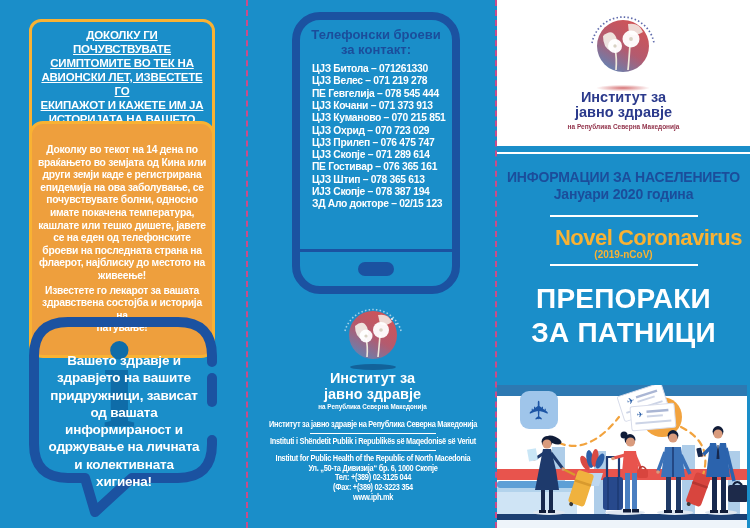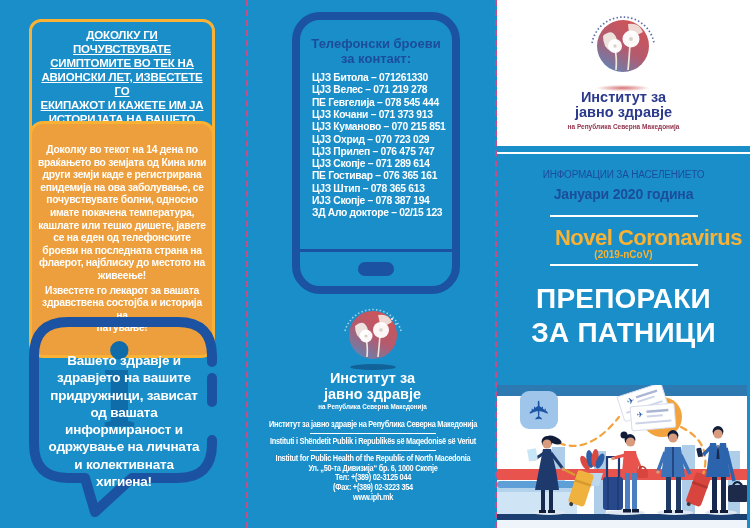--- a/index.html
+++ b/index.html
@@ -20,21 +20,21 @@
   .bubble-wrap{position:absolute;left:28px;top:316px;width:192px;height:202px;}
   .bubble-svg{position:absolute;left:0;top:0;}
   .bubble-watermark{position:absolute;left:74px;top:8px;font-size:122px;line-height:1;
         font-weight:bold;color:#0f6ca8;z-index:1;font-family:"Liberation Serif",serif;}
   .bubble-text{position:absolute;left:13px;top:36px;width:166px;z-index:2;
         color:#ffffff;font-weight:bold;font-size:13.5px;line-height:1.28;text-align:center;letter-spacing:-0.2px;}
 
   
   .phone{position:absolute;left:292px;top:12px;width:168px;height:282px;box-sizing:border-box;
          border:8px solid #1b52a1;border-radius:28px;}
-  .phone-title{margin-top:17px;text-align:center;color:#1b4d9b;font-weight:bold;font-size:13px;line-height:1.12;}
+  .phone-title{margin-top:8px;text-align:center;color:#1b4d9b;font-weight:bold;font-size:13px;line-height:1.12;}
   .contact-list{margin:6px 0 16px 12px;color:#fff;font-weight:bold;font-size:10.3px;line-height:12.3px;letter-spacing:-0.3px;}
   .phone-line{position:absolute;left:0;right:0;bottom:34px;height:3px;background:#1b52a1;}
   .home-btn{position:absolute;bottom:10px;left:50%;transform:translateX(-50%);
             width:36px;height:14px;border-radius:8px;background:#1b52a1;}
   .mid-logo{position:absolute;left:337px;top:306px;}
   .mid-logo-text{position:absolute;left:248px;top:371px;width:249px;text-align:center;
                  color:#fff;font-weight:bold;font-size:14.5px;line-height:1.08;}
   .mid-logo-sub{position:absolute;left:248px;top:403px;width:249px;text-align:center;
                 color:#fff;font-weight:bold;font-size:6.3px;letter-spacing:0;}
   .mid-footer{position:absolute;left:237px;top:420px;width:272px;text-align:center;color:#fff;
@@ -44,21 +44,21 @@
 
   
   .rp-white{position:absolute;left:497px;top:0;width:253px;height:146px;background:#fff;}
   .rp-whiteline{position:absolute;left:497px;top:152px;width:253px;height:2px;background:#fff;}
   .rp-logo{position:absolute;left:581px;top:8px;}
   .rp-logo-text{position:absolute;left:497px;top:90px;width:253px;text-align:center;
                 color:#2b3a8c;font-weight:bold;font-size:14.5px;line-height:1.05;}
   .rp-logo-sub{position:absolute;left:497px;top:123px;width:253px;text-align:center;
                color:#93344c;font-weight:bold;font-size:6.5px;}
   .rp-info-title{position:absolute;left:497px;top:169px;width:253px;text-align:center;
-                 color:#1b4d9b;font-weight:normal;font-size:10px;letter-spacing:-0.2px;}
+                 color:#1b4d9b;font-weight:bold;font-size:14px;letter-spacing:-0.2px;}
   .rp-info-sub{position:absolute;left:497px;top:186px;width:253px;text-align:center;
                color:#1b4d9b;font-weight:bold;font-size:14px;letter-spacing:-0.2px;}
   .rp-div{position:absolute;left:550px;width:148px;height:2px;background:#fff;}
   .rp-disease{position:absolute;left:522px;top:225px;width:253px;text-align:center;
               color:#f9b233;font-weight:bold;font-size:22px;letter-spacing:-0.5px;}
   .rp-disease-sub{position:absolute;left:497px;top:249px;width:253px;text-align:center;
                   color:#f9b233;font-weight:bold;font-size:10px;}
   .rp-main-title{position:absolute;left:497px;top:282px;width:253px;text-align:center;
                  color:#fff;font-weight:bold;font-size:28px;line-height:1.22;letter-spacing:0.2px;}
   .illu{position:absolute;left:497px;top:385px;}

